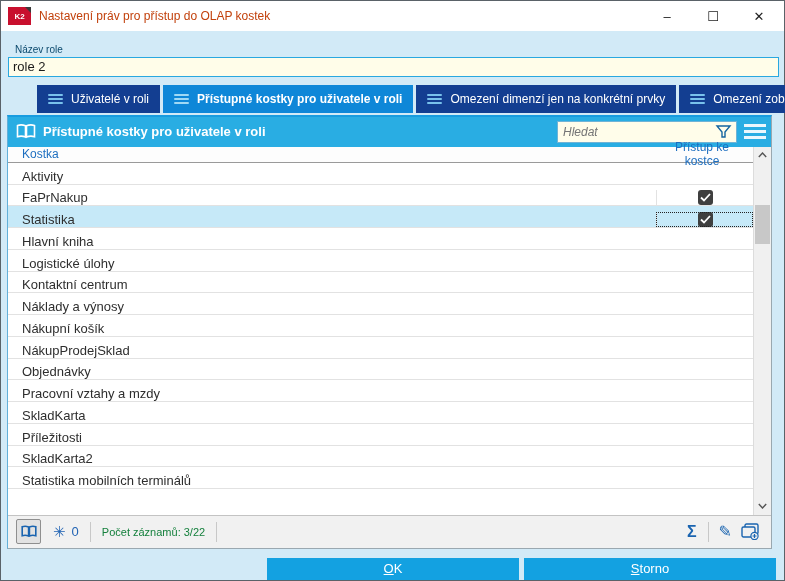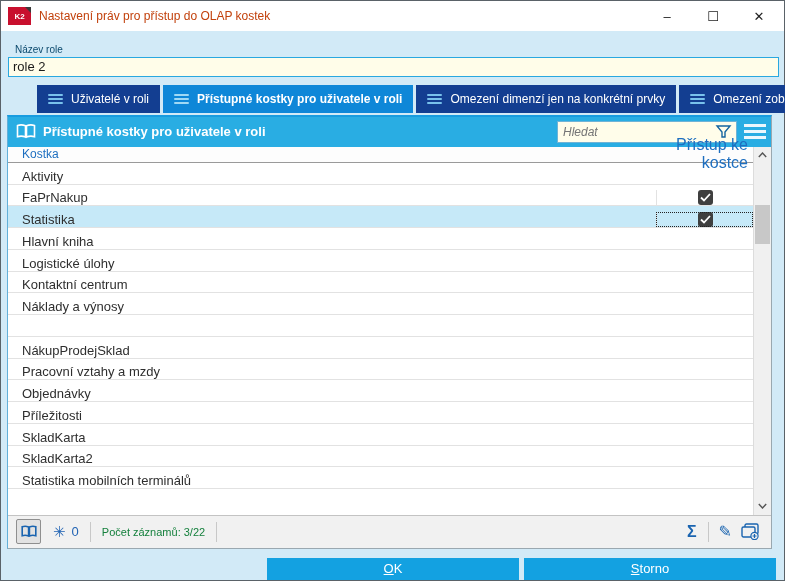--- a/index.html
+++ b/index.html
@@ -92,21 +92,21 @@
   
   .grid-wrap { display:flex; flex:none; height:368px; }
   .grid { flex:1; display:flex; flex-direction:column; background:#fff; }
   .grid-head {
     height:16px; display:flex; border-bottom:1px solid #9a9a9a;
     background:#fdfdfd; flex:none; align-items:center;
   }
   .col-name { flex:1; padding-left:14px; }
   .col-access { width:97px; flex:none; }
   .grid-head .col-name { font-size:12px; color:#1e6fc0; }
-  .grid-head .col-access { font-size:16px; color:#1e6fc0; text-align:right; padding-right:5px; }
+  .grid-head .col-access { font-size:12px; color:#1e6fc0; text-align:center; padding-right:5px; }
   .row { height:21.75px; display:flex; border-bottom:1px solid #e2e2e2; flex:none;align-items:flex-end; }
   .row .col-name {
     font-size:13px; color:#2e2e2e; display:flex; align-items:center;
   }
   .row .col-access {
     border-left:1px solid #e2e2e2; display:flex;
     align-items:center; justify-content:center;
   }
   .row.selected { background:#c6e9f8; }
   .row.selected .col-access { outline:1px dotted #222; outline-offset:-1px; }
@@ -273,40 +273,41 @@
             </div>
             <div class="row">
               <div class="col-name">Kontaktní centrum</div>
               <div class="col-access"></div>
             </div>
             <div class="row">
               <div class="col-name">Náklady a výnosy</div>
               <div class="col-access"></div>
             </div>
             <div class="row">
+              <div class="col-name">Nákupní košík</div>
               <div class="col-access"></div>
             </div>
             <div class="row">
               <div class="col-name">NákupProdejSklad</div>
               <div class="col-access"></div>
             </div>
             <div class="row">
+              <div class="col-name">Objednávky</div>
+              <div class="col-access"></div>
+            </div>
+            <div class="row">
               <div class="col-name">Pracovní vztahy a mzdy</div>
               <div class="col-access"></div>
             </div>
             <div class="row">
-              <div class="col-name">Objednávky</div>
+              <div class="col-name">SkladKarta</div>
               <div class="col-access"></div>
             </div>
             <div class="row">
               <div class="col-name">Příležitosti</div>
-              <div class="col-access"></div>
-            </div>
-            <div class="row">
-              <div class="col-name">SkladKarta</div>
               <div class="col-access"></div>
             </div>
             <div class="row">
               <div class="col-name">SkladKarta2</div>
               <div class="col-access"></div>
             </div>
             <div class="row">
               <div class="col-name">Statistika mobilních terminálů</div>
               <div class="col-access"></div>
             </div>

